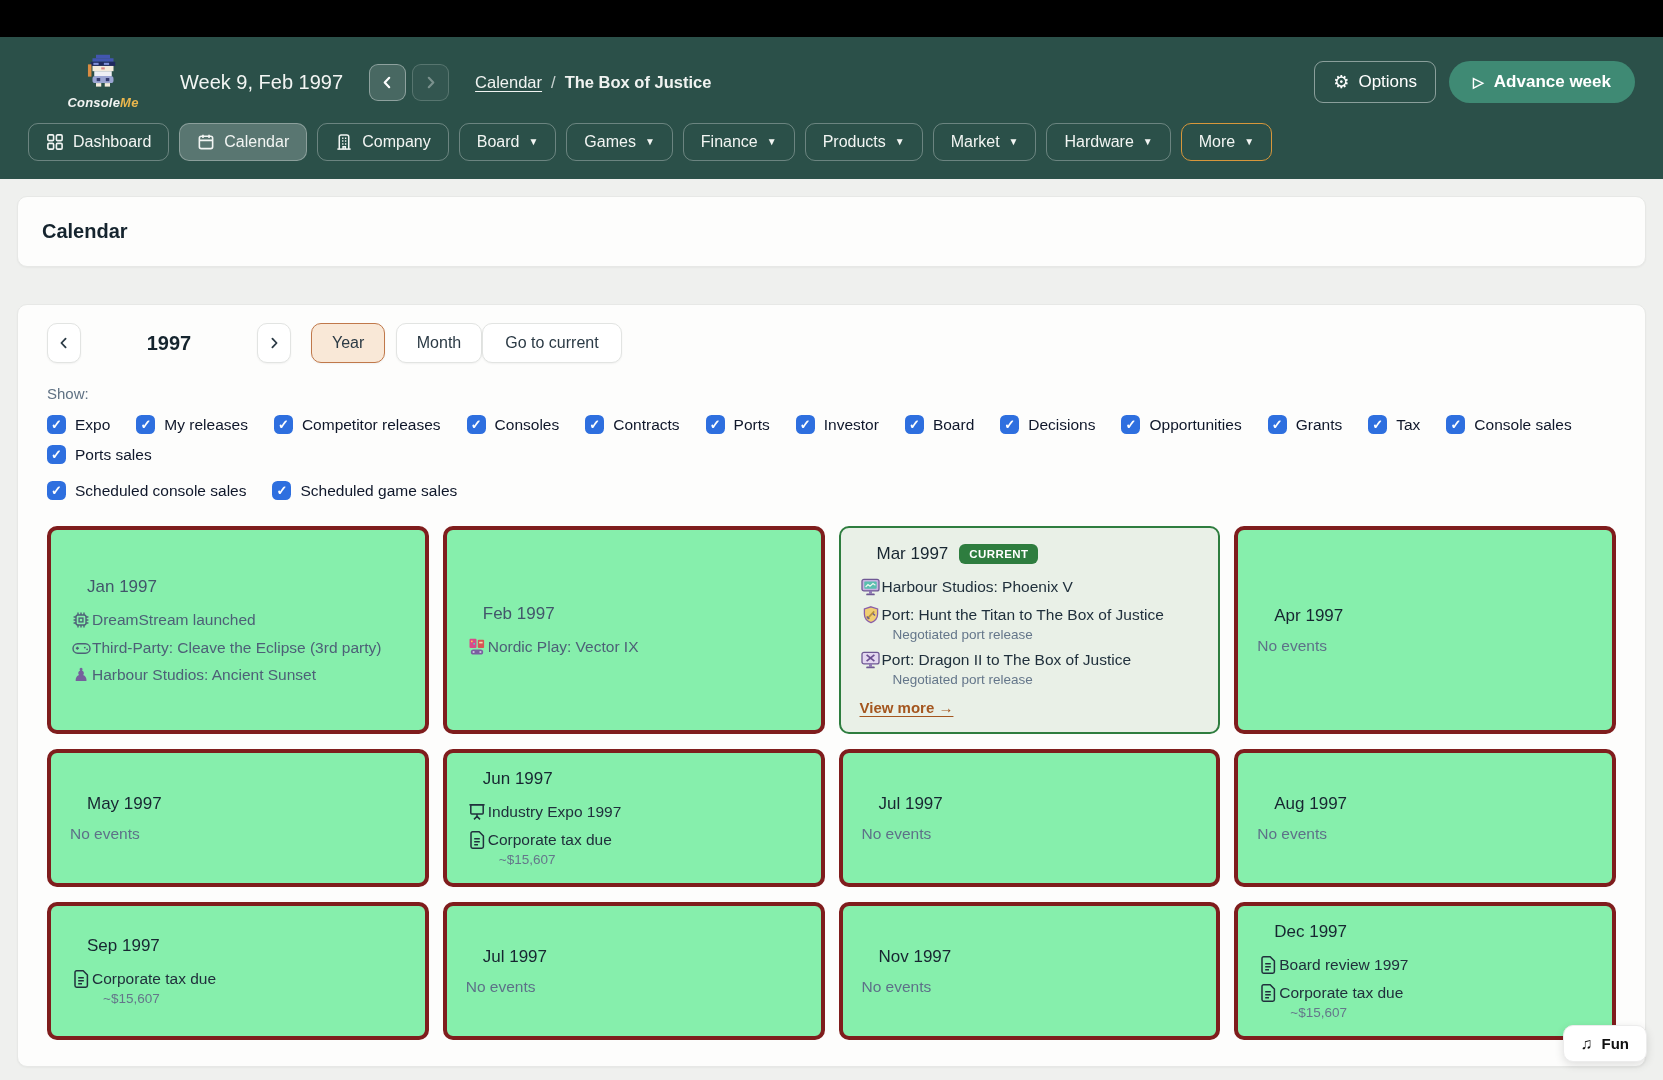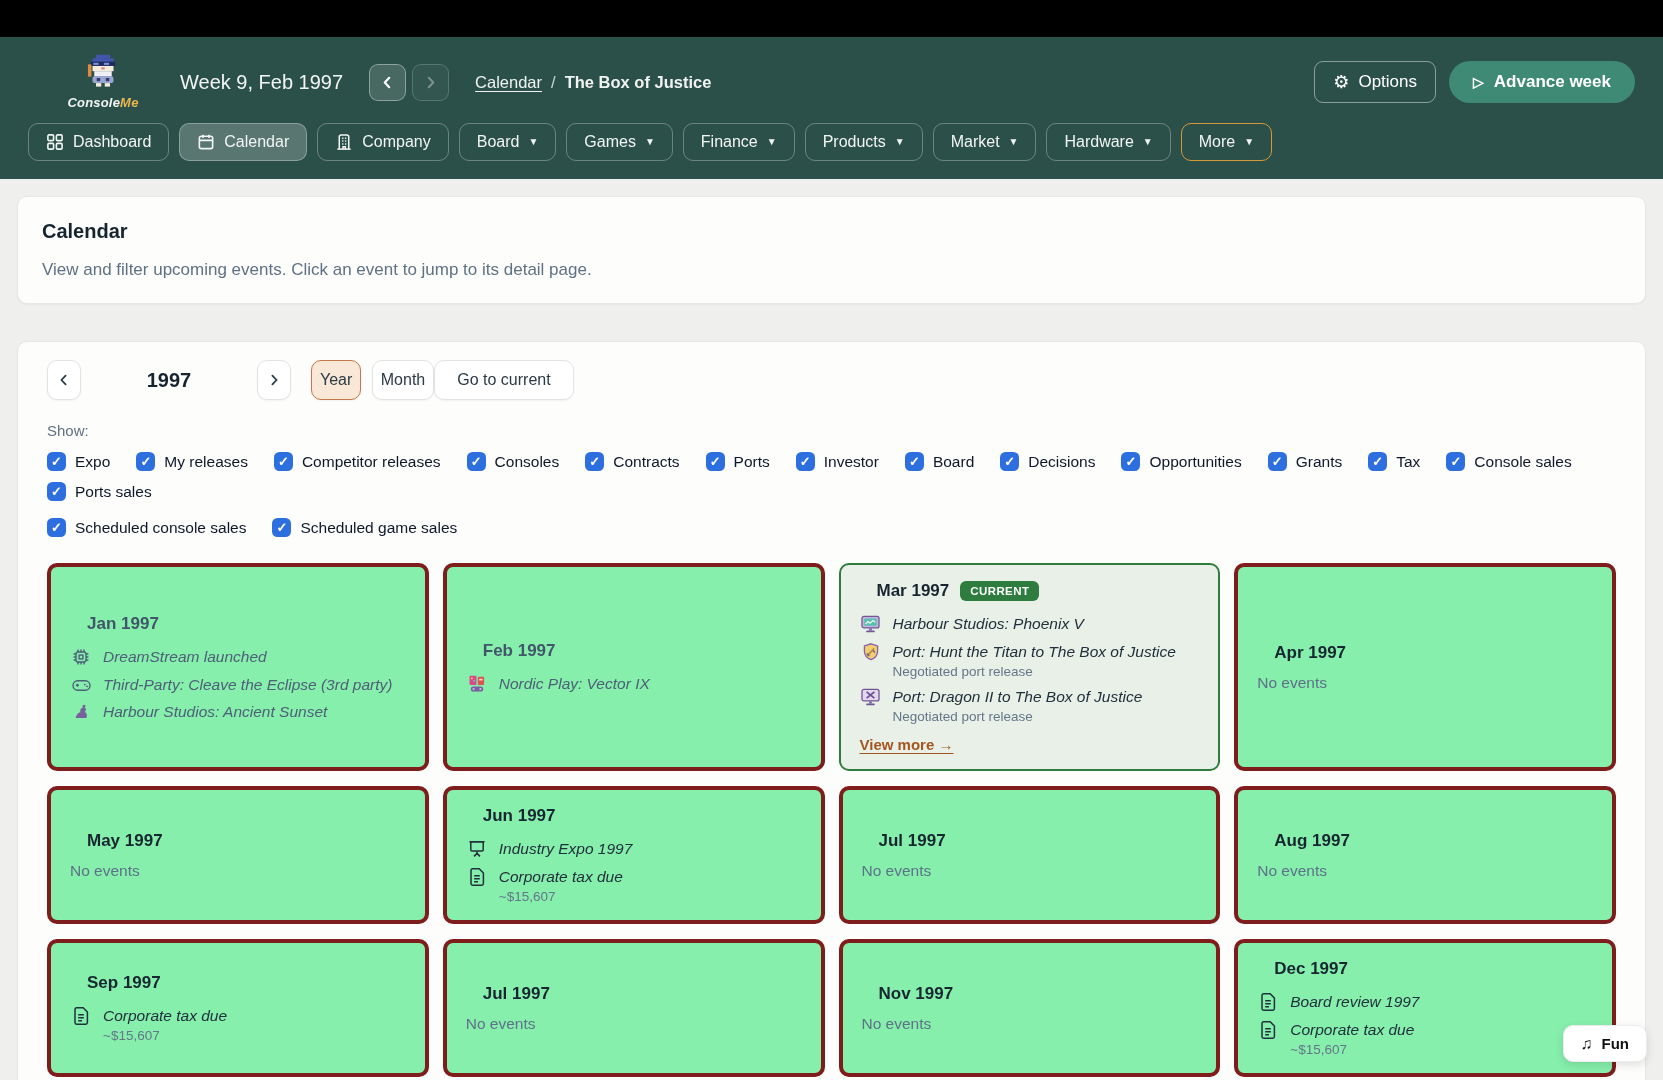--- a/index.html
+++ b/index.html
@@ -50,44 +50,44 @@
   .intro-title { font-size:20px; font-weight:600; color:#15242e; }
   .intro-sub { margin-top:17px; font-size:17px; color:#5f7183; }
 
   .cal-card { padding:18px 29px 26px; }
   .year-nav { display:flex; align-items:center; }
   .yr-btn { width:34px; height:40px; border:1px solid #e2e4e2; border-radius:10px; background:#fff;
             display:flex; align-items:center; justify-content:center; color:#2b3a45; cursor:pointer;
             box-shadow:0 1px 2px rgba(0,0,0,.05); }
   .year-text { width:176px; text-align:center; font-size:20px; font-weight:700; color:#15242e; }
   .seg { height:40px; border:1px solid #e2e4e2; border-radius:10px; background:#fff; color:#2b3a45;
-         font-size:16px; font-family:inherit; padding:0 8px; cursor:pointer; box-shadow:0 1px 2px rgba(0,0,0,.05); }
+         font-size:16px; font-family:inherit; padding:0 20px; cursor:pointer; box-shadow:0 1px 2px rgba(0,0,0,.05); }
   .seg.active { background:#f9e8d7; border:1.5px solid #c0784a; }
   .seg + .seg { margin-left:6px; }
   .seg-group { margin-left:20px; }
   .goto { margin-left:0; padding:0 22px; }
 
   .show-label { margin-top:22px; font-size:15px; color:#5f7183; }
   .filter-row { display:flex; flex-wrap:wrap; gap:11px 26px; margin-top:13px; align-items:center; }
   .filter-row + .filter-row { margin-top:17px; }
   .filter-item { display:flex; align-items:center; gap:9px; cursor:pointer; }
   .cbx { width:19px; height:19px; border-radius:5.5px; background:#2e6fdf; color:#fff; font-size:13px;
          font-weight:700; display:flex; align-items:center; justify-content:center; line-height:1; }
   .flabel { font-size:15.5px; color:#0f172a; }
 
   .months-grid { display:grid; grid-template-columns:repeat(4,1fr); gap:15px 14px; margin-top:26px; }
   .month-card { border:4px solid #7f1d1d; border-radius:10px; background:#86efac; padding:16px 19px;
                 min-height:123px; display:flex; flex-direction:column; justify-content:center; }
   .month-card.current { background:#e9f0e7; border:2px solid #2e7d3f; }
   .mtitle-row { display:flex; align-items:center; gap:11px; margin-bottom:5px; }
-  .mtitle { font-size:17px; font-weight:700; color:#172631;padding-left:17px; }
+  .mtitle { font-size:17px; font-weight:400; color:#172631;padding-left:17px; }
   .month-card.past .mtitle { color:#42566b; }
   .badge { background:#2e7d3f; color:#fff; font-size:11.5px; font-weight:700; letter-spacing:.4px;
            padding:4px 10px; border-radius:6px; }
-  .event { display:flex; align-items:center; gap:11px; margin-top:8px; font-size:15.5px; color:#20303c; cursor:pointer;font-style:italic; }
+  .event { display:flex; align-items:center; gap:0; margin-top:8px; font-size:15.5px; color:#20303c; cursor:pointer; }
   .month-card.past .event { color:#4d6077; }
   .event .icn { width:22px; display:flex; justify-content:center; }
   .event .icn svg { display:block; }
   .esub { margin-left:33px; margin-top:2px; font-size:13.5px; color:#64768a; }
   .no-events { margin-top:6px; font-size:15.5px; color:#5d7188; }
   .view-more { display:inline-block; margin-top:12px; font-size:15px; font-weight:600; color:#a4561f;
                text-decoration:underline; text-underline-offset:3px; cursor:pointer; width:fit-content; }
   .pawn-glyph { font-size:18px; line-height:1; color:#75619c; }
 
   .fun-btn { position:absolute; right:16px; bottom:18px; display:flex; align-items:center; gap:9px;
@@ -217,21 +217,20 @@
         <span>More</span>
         <span class="caret">▼</span>
       </button>
     </nav>
 </header>
 
 <main class="main">
 
   <section class="card intro-card">
     <h1 class="intro-title">Calendar</h1>
-    <p class="intro-sub">View and filter upcoming events. Click an event to jump to its detail page.</p>
   </section>
 
   <section class="card cal-card">
     <div class="year-nav">
       <div class="yr-btn">
         <svg width="14" height="14" viewBox="0 0 14 14" fill="none" stroke="currentColor" stroke-width="1.8" stroke-linecap="round" stroke-linejoin="round">
             <polyline points="8.6,2.6 4.4,7 8.6,11.4"></polyline>
           </svg>
       </div>
       <div class="year-text">1997</div>

